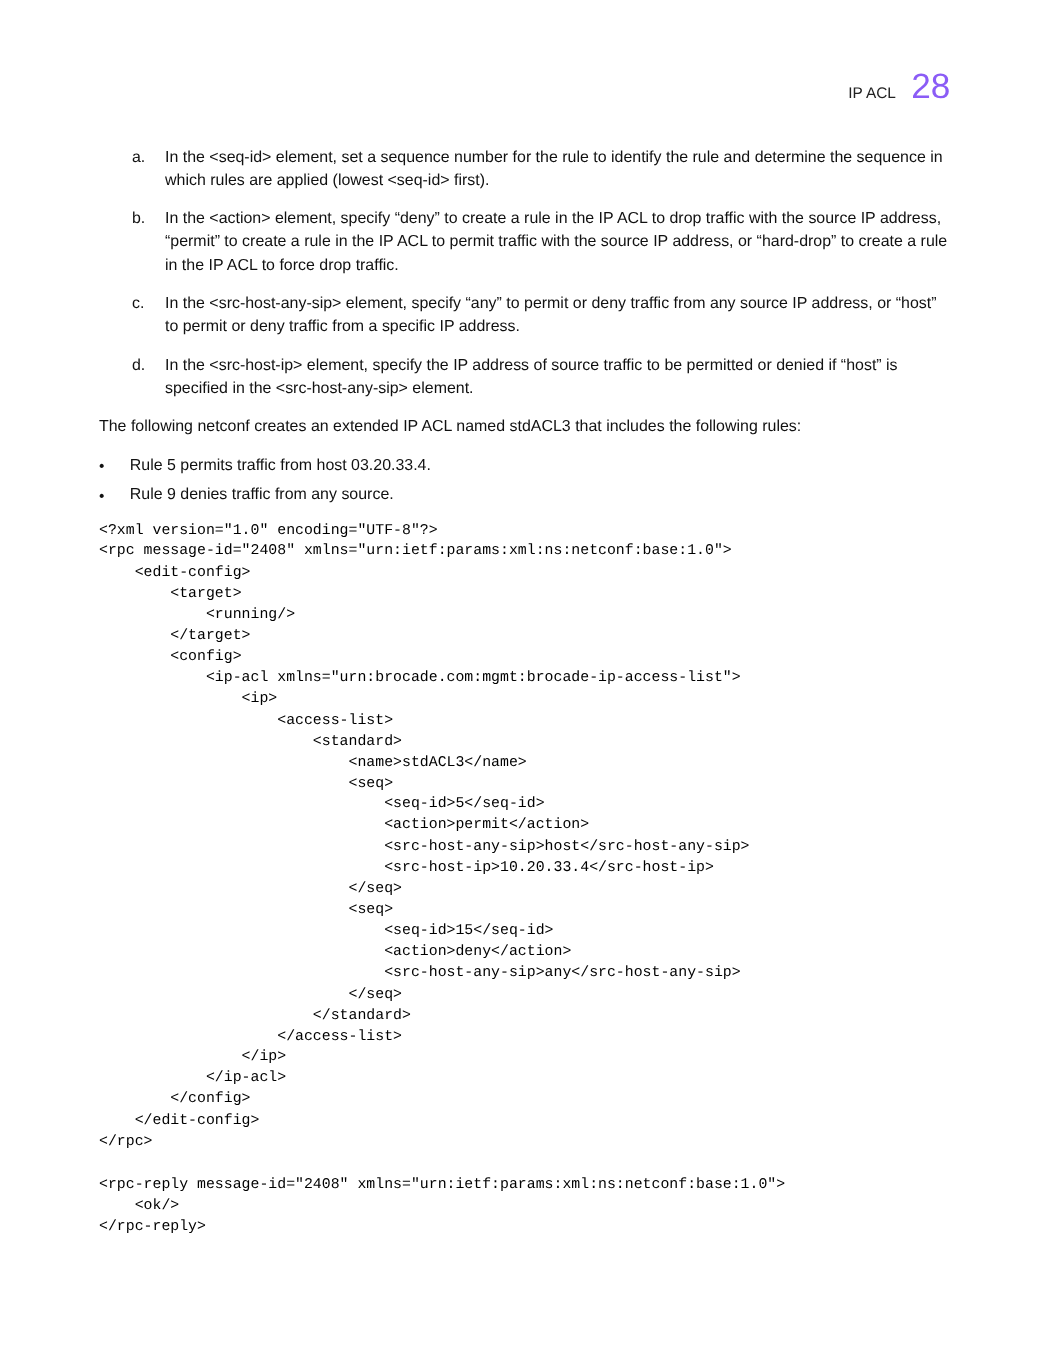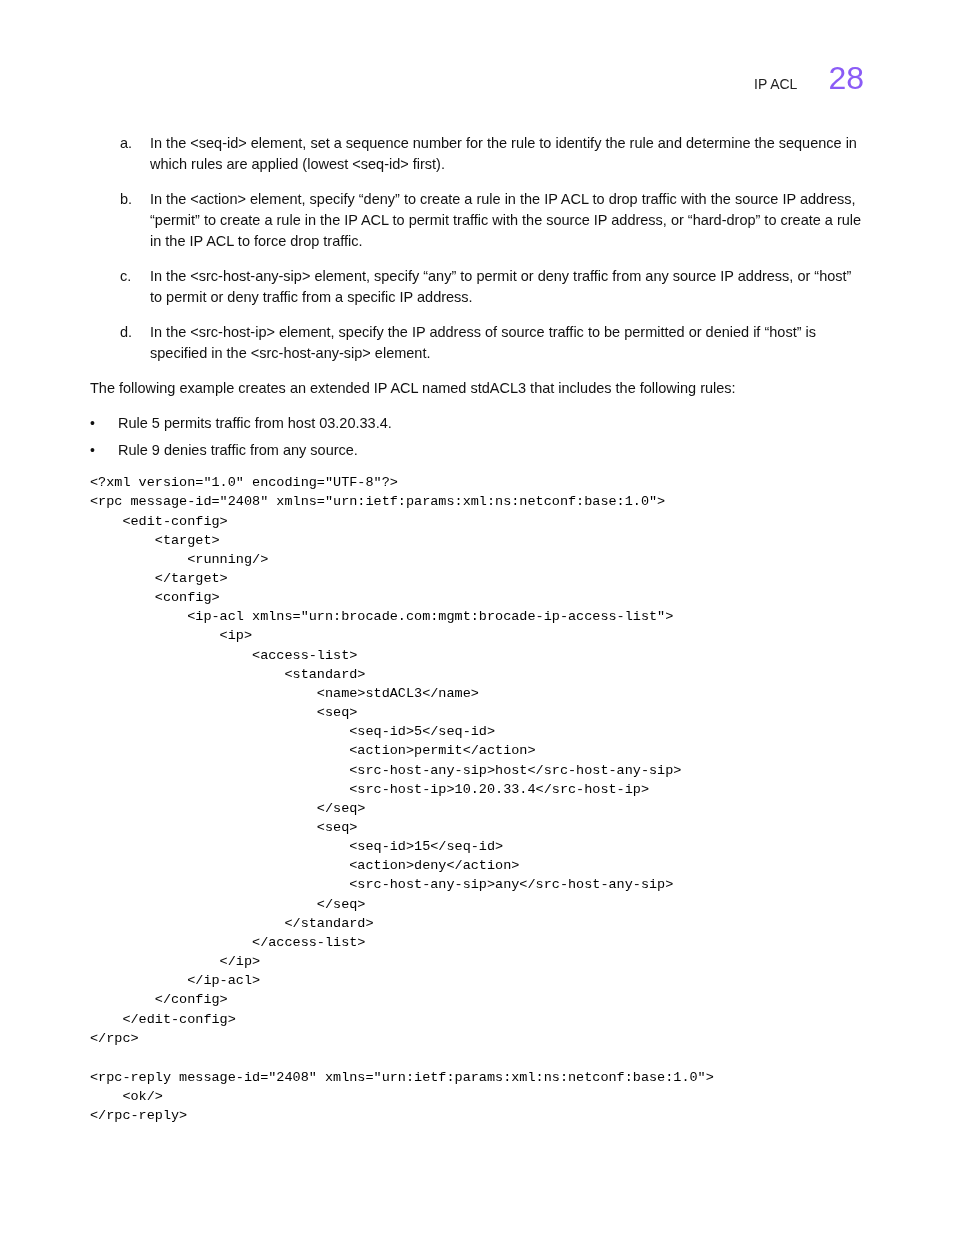--- a/index.html
+++ b/index.html
@@ -10,21 +10,21 @@
     color: #000;
     width: 954px;
   }
   .page {
     padding: 60px 90px 60px 90px;
   }
   .header {
     display: flex;
     justify-content: flex-end;
     align-items: baseline;
-    gap: 31px;
+    gap: 14px;
     margin-bottom: 36px;
   }
   .header-title {
     font-size: 14px;
     color: #222;
   }
   .header-num {
     font-size: 32px;
     font-weight: 400;
     color: #8b5cf6;
@@ -111,21 +111,21 @@
         <span class="marker">c.</span>
         <span class="txt">In the &lt;src-host-any-sip&gt; element, specify “any” to permit or deny traffic from any source IP address, or “host” to permit or deny traffic from a specific IP address.</span>
       </li>
       <li>
         <span class="marker">d.</span>
         <span class="txt">In the &lt;src-host-ip&gt; element, specify the IP address of source traffic to be permitted or denied if “host” is specified in the &lt;src-host-any-sip&gt; element.</span>
       </li>
     </ol>
 
 
-    <p class="para-flush">The following example creates an extended IP ACL named stdACL3 that includes the following rules:</p>
+    <p class="para-flush">The following netconf creates an extended IP ACL named stdACL3 that includes the following rules:</p>
 
     <ul class="bullets">
       <li>
         <span class="dot">•</span>
         <span class="txt">Rule 5 permits traffic from host 03.20.33.4.</span>
       </li>
       <li>
         <span class="dot">•</span>
         <span class="txt">Rule 9 denies traffic from any source.</span>
       </li>

